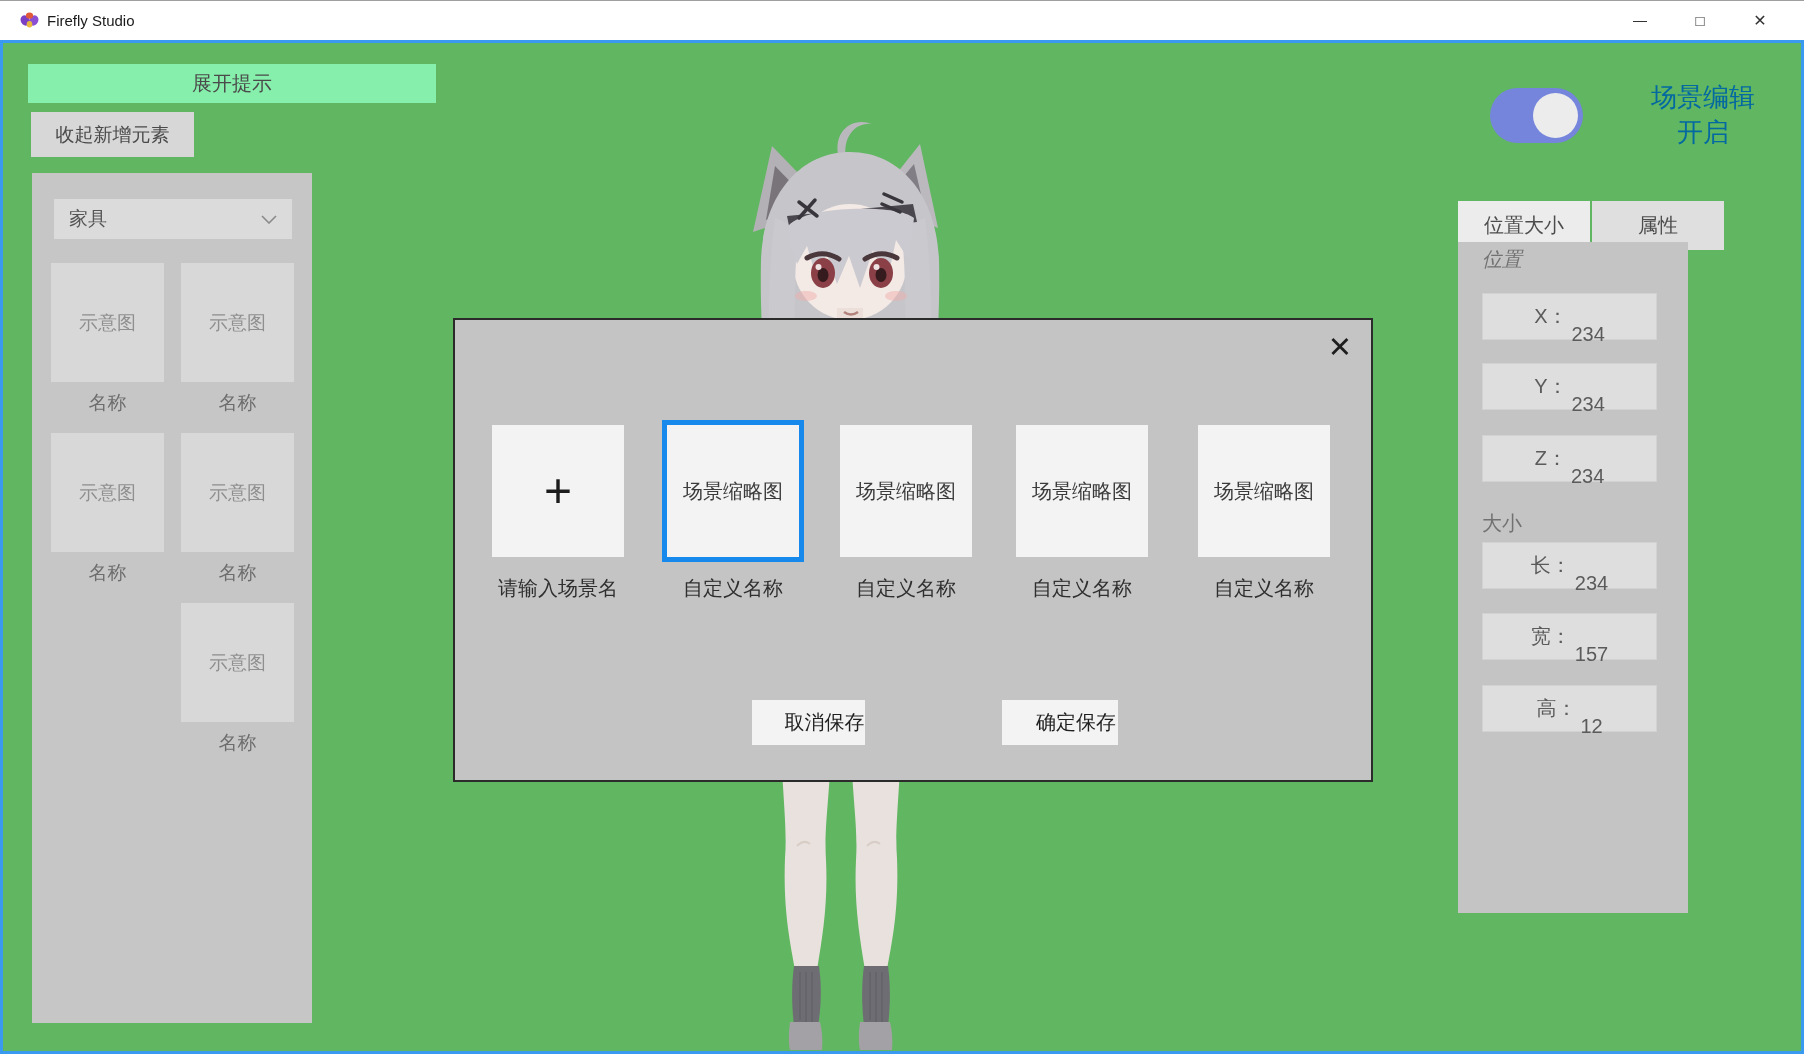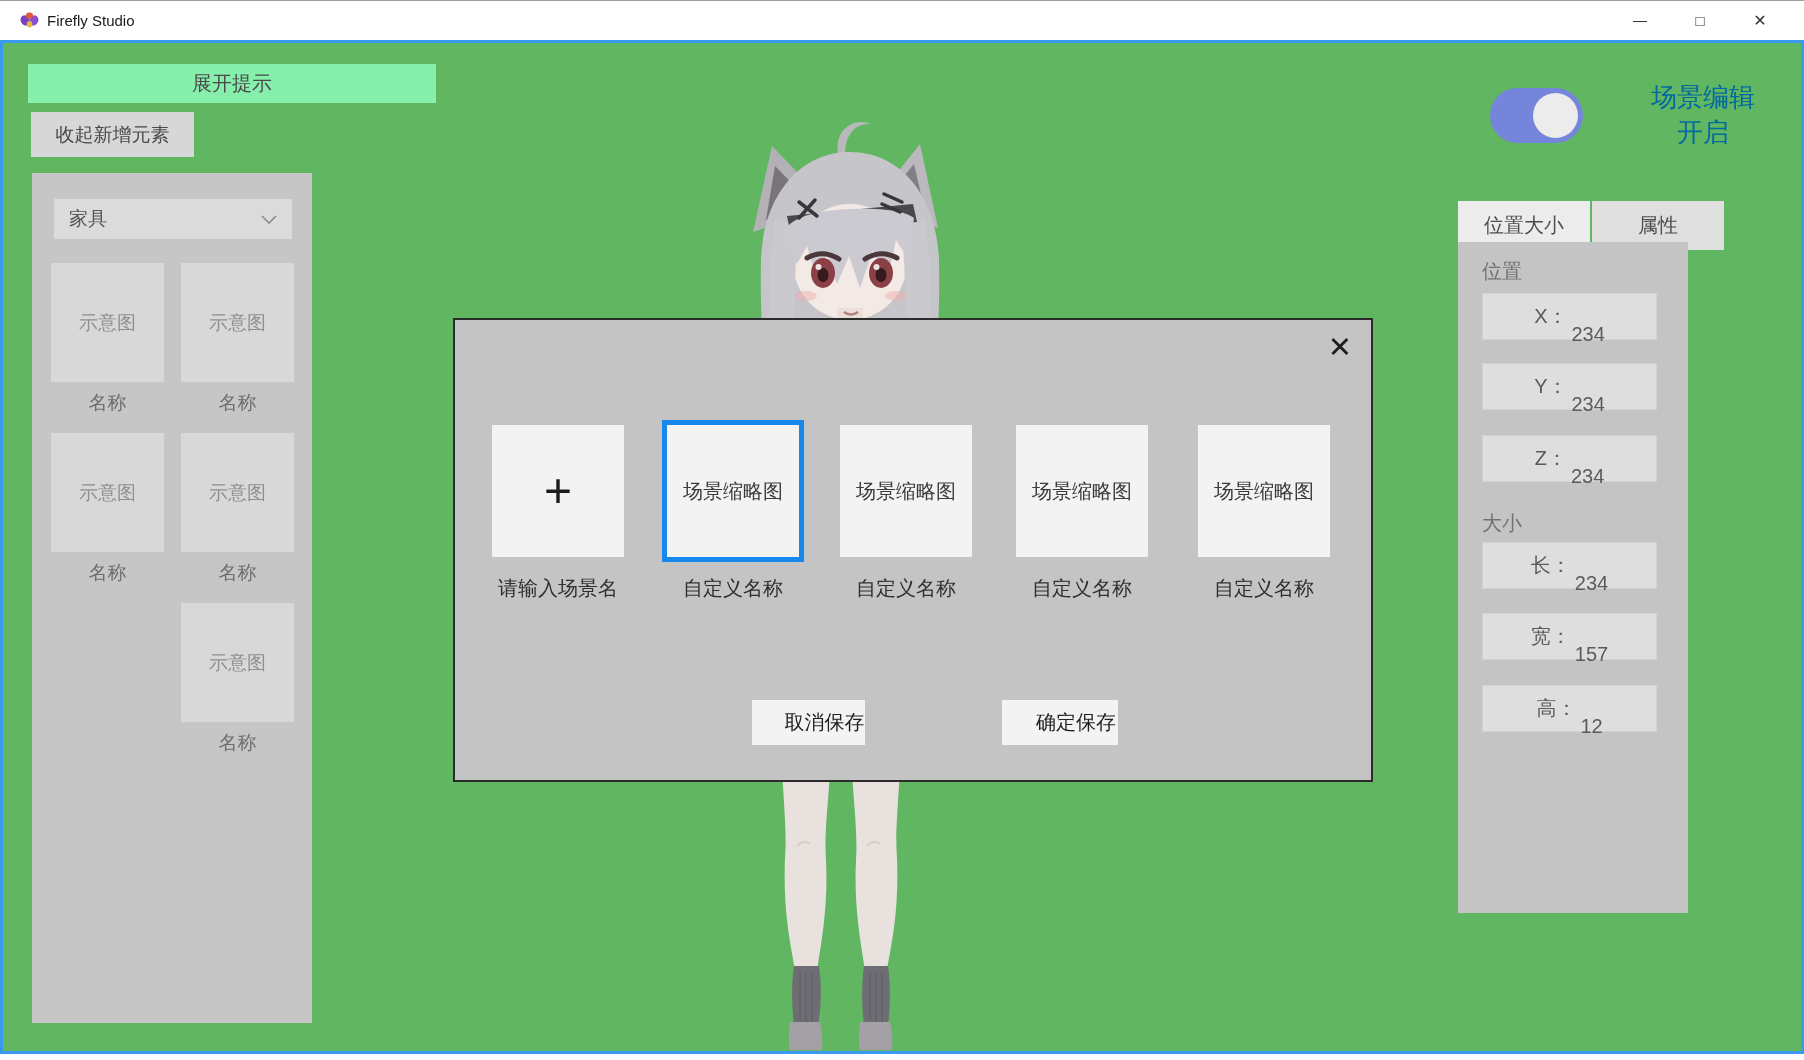--- a/index.html
+++ b/index.html
@@ -52,21 +52,21 @@
   .toggle.on .knob { left:43px; }
   .toggle-label { position:absolute; left:1613px; top:80px; width:180px; text-align:center;
                   font-size:26px; line-height:35px; color:#0369a1; }
 
   
   .right-tabs { position:absolute; left:1458px; top:193px; width:266px; height:49px; display:flex; gap:2px;margin-top:8px; }
   .rtab { flex:1; border:0; background:#dfdfdf; font-size:20px; color:#4c4c4c; cursor:pointer; }
   .rtab.active { background:#ececec; }
   .right-panel { position:absolute; left:1458px; top:242px; width:230px; height:671px; background:#c4c4c4; }
   .sec-label { position:absolute; left:24px; font-size:20px; color:#717171; }
-  .sec-pos { top:16px; } .sec-size { top:268px; }
+  .sec-pos { top:4px;font-style:italic; } .sec-size { top:268px; }
   .fieldbox { position:absolute; left:24px; width:175px; height:47px; background:#dedede;
               border:1px solid #d2d2d2; display:flex; align-items:center; justify-content:center;
               font-size:20px; color:#5b5b5b; cursor:text; }
   .f-x { top:51px; } .f-y { top:121px; } .f-z { top:193px; }
   .f-len { top:300px; } .f-wid { top:371px; } .f-hei { top:443px; }
   .fieldbox .fval { margin-left:4px;margin-top:36px; }
 
   
   .modal { position:absolute; left:453px; top:318px; width:920px; height:464px;
            background:#c4c4c4; border:2px solid #2b2b2b; }

